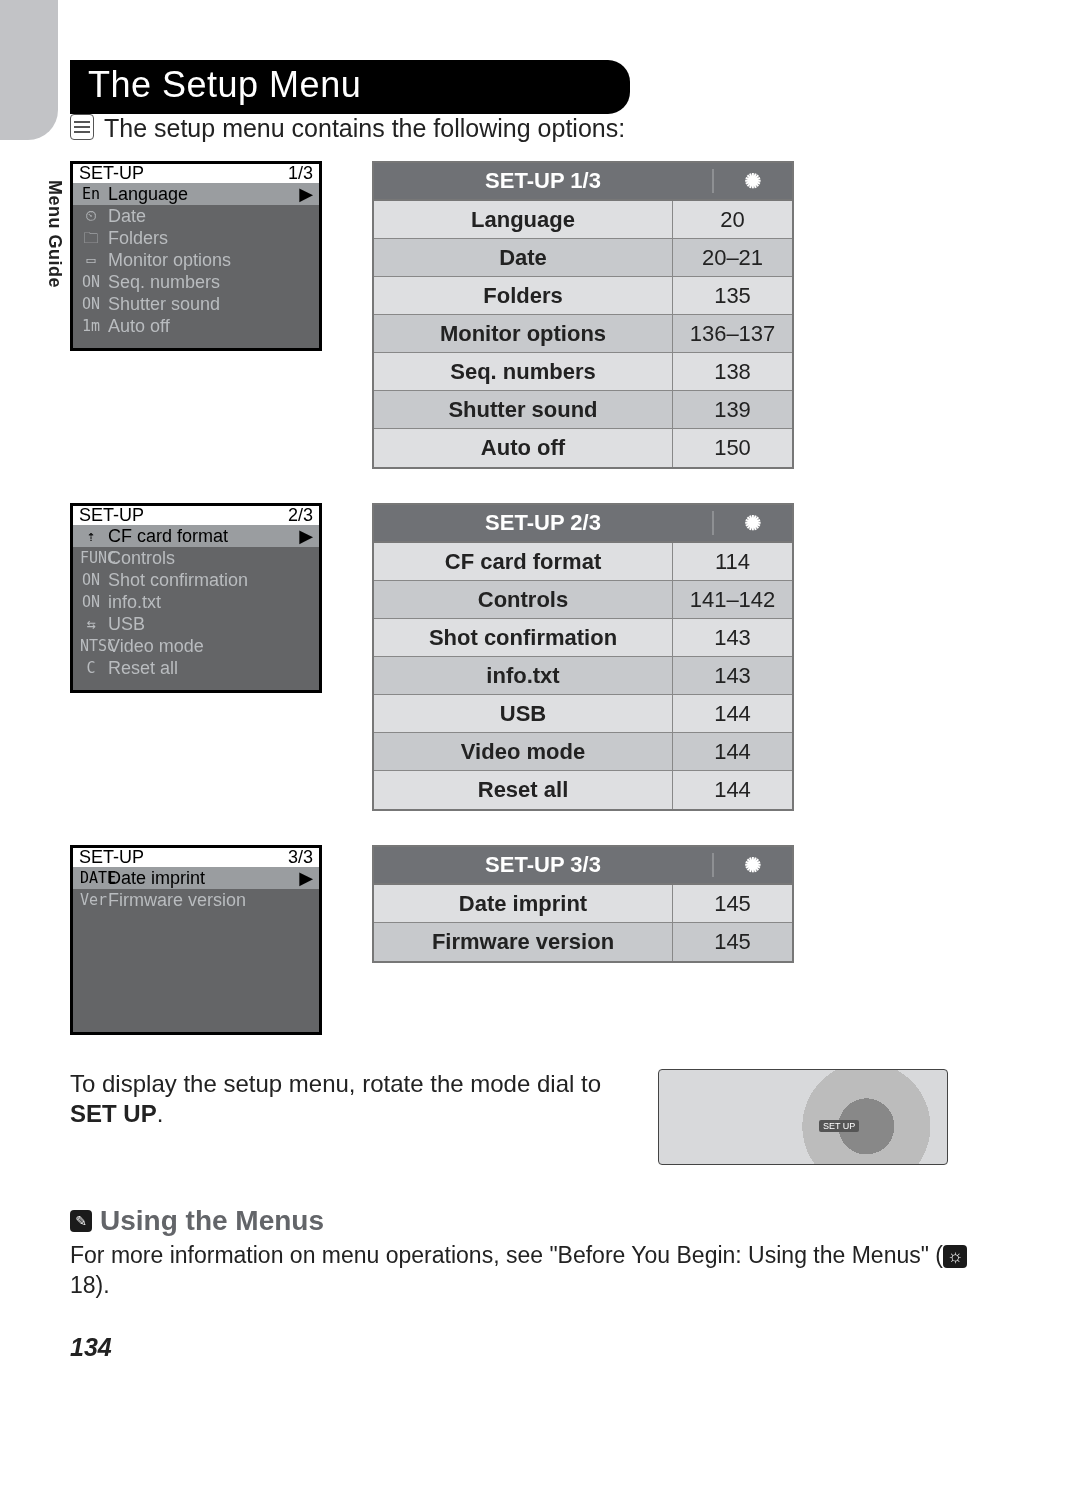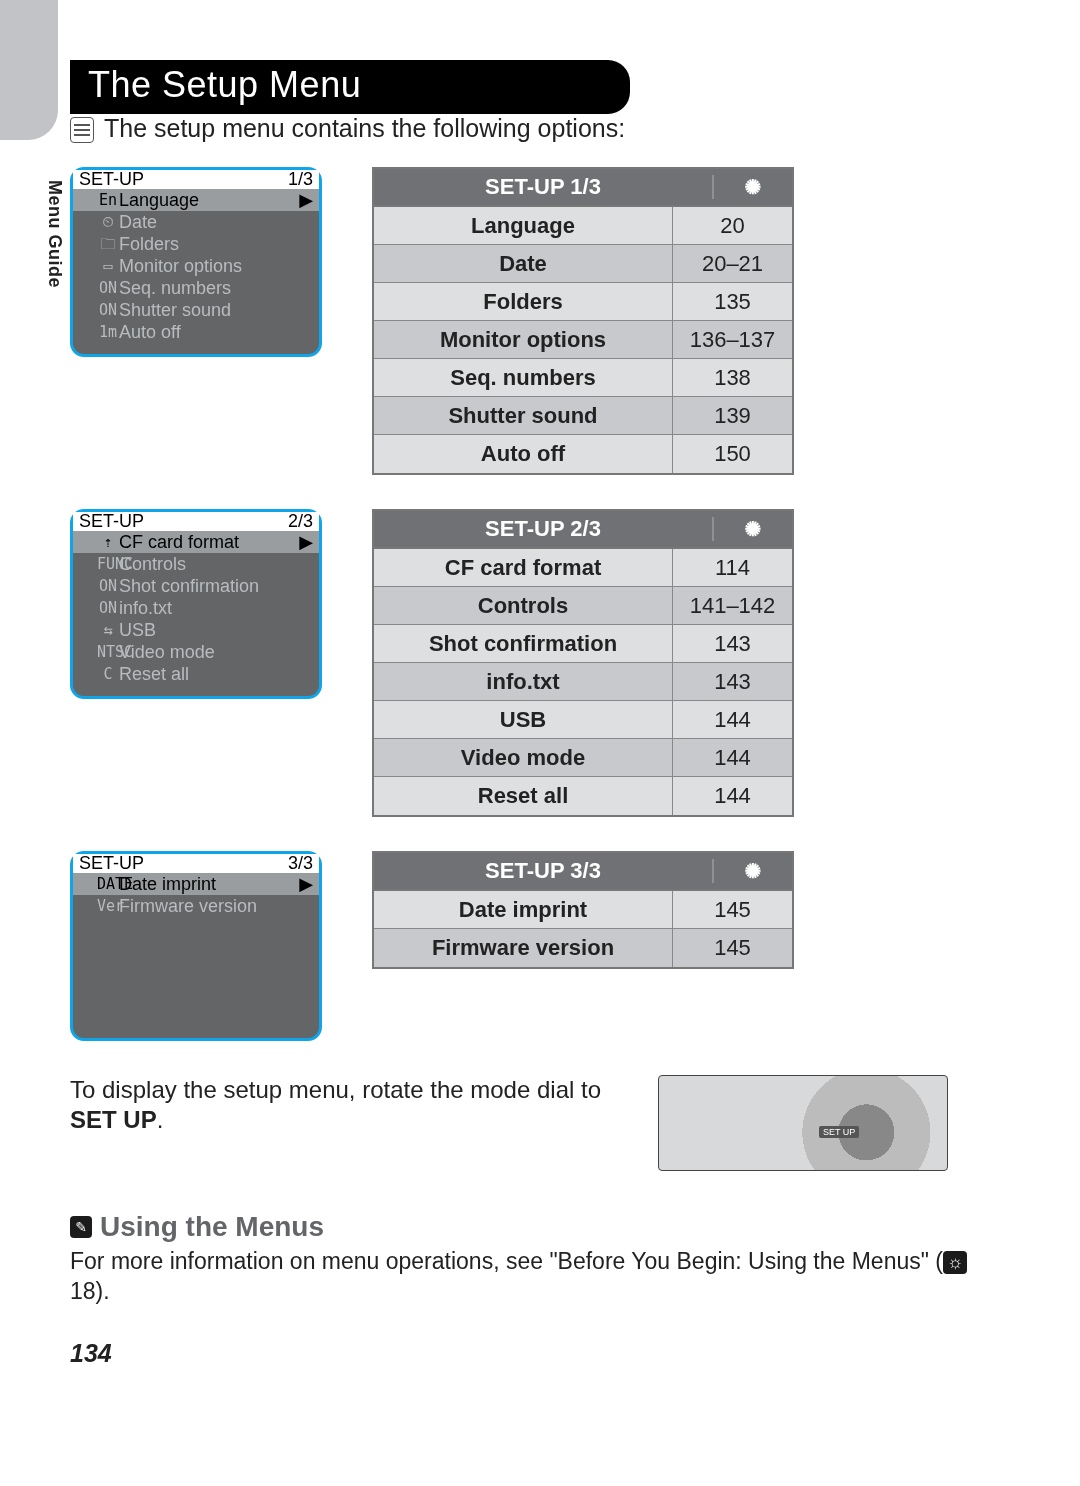--- a/index.html
+++ b/index.html
@@ -30,23 +30,23 @@
     border-top-left-radius: 0;
     border-top-right-radius: 22px;
     border-bottom-right-radius: 22px;
     border-bottom-left-radius: 0;
     min-width: 560px;
   }
 
   
   .intro {
     display: flex;
-    align-items: flex-end;
+    align-items: flex-start;
     gap: 10px;
-    margin-bottom: 24px;
+    margin-bottom: 18px;
     font-size: 25px;
   }
   .setup-chip {
     width: 24px; height: 26px;
     border: 1.5px solid #555; border-radius: 4px;
     display:flex; flex-direction:column; justify-content:space-evenly; padding:3px 3px;
   }
   .setup-chip span{height:1.5px;background:#555;}
 
   
@@ -64,37 +64,37 @@
     background:#c2c3c6; border-bottom-right-radius:30px;
   }
 
   
   .block-row {
     display:flex; align-items:flex-start; gap:50px; margin-bottom:34px;
   }
   .lcd {
     width: 252px;
     background:#646567;
-    border:3px solid #0ea5e9;
-    border-radius:14px;
+    border:3px solid #000000;
+    border-radius:0;
     color:#fff;
     font-size:18px;
     line-height:1;
     position:relative;
     min-height:190px;
   }
   .lcd-header{
     background:#fff; color:#000;
     display:flex; justify-content:space-between;
     padding:0 6px 1px 6px;
     font-size:18px;
   }
   .lcd-row{
-    display:flex; align-items:center; 
-    padding:2px 24px;
+    display:flex; align-items:center; gap:6px;
+    padding:2px 7px;
     color:#b9bcbf;
   }
   .lcd-row.sel{
     background:#9a9da0; color:#000;
   }
   .lcd-row.sel .lcd-text{color:#000;}
   .lcd-ico{
     width:22px; text-align:center; font-size:15px; font-family:monospace;
     color:inherit;
   }

